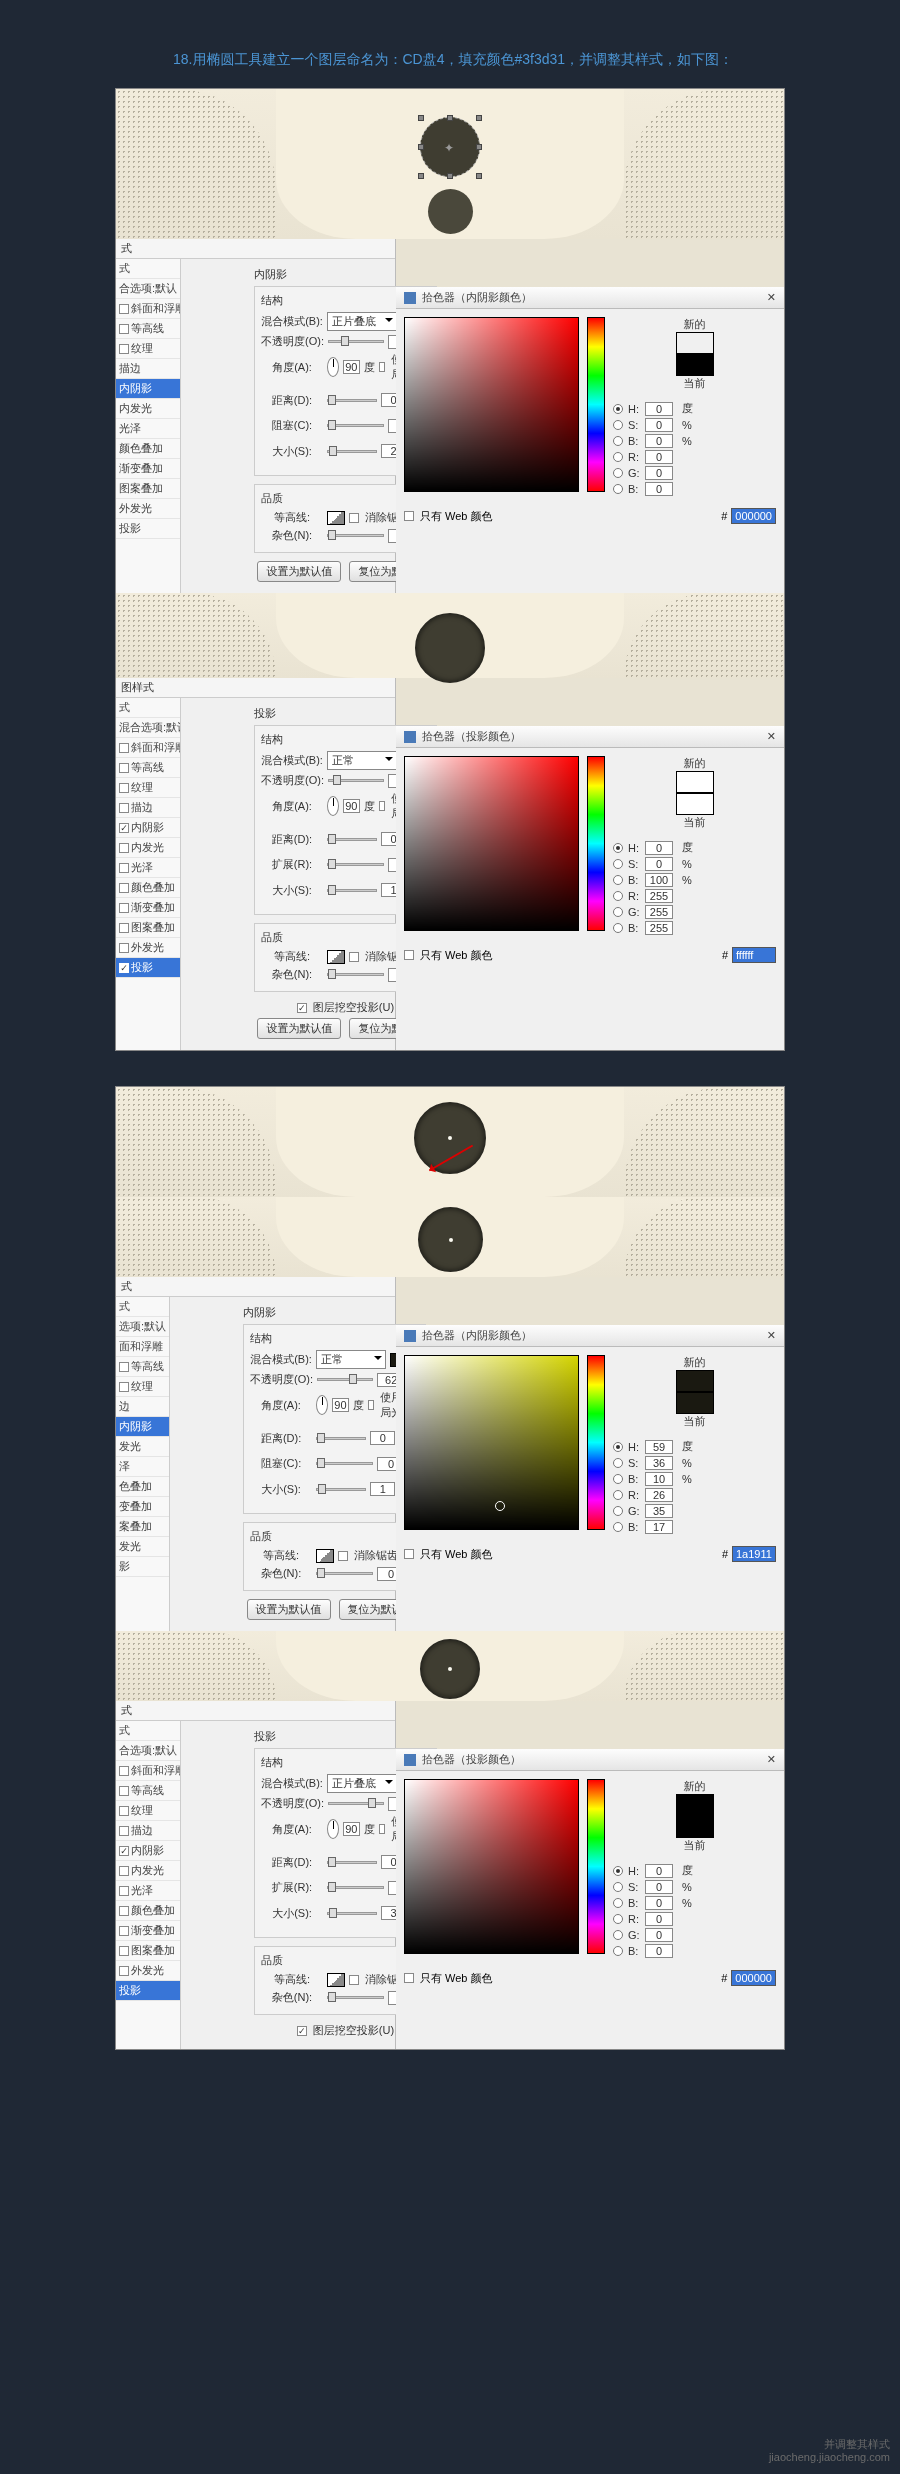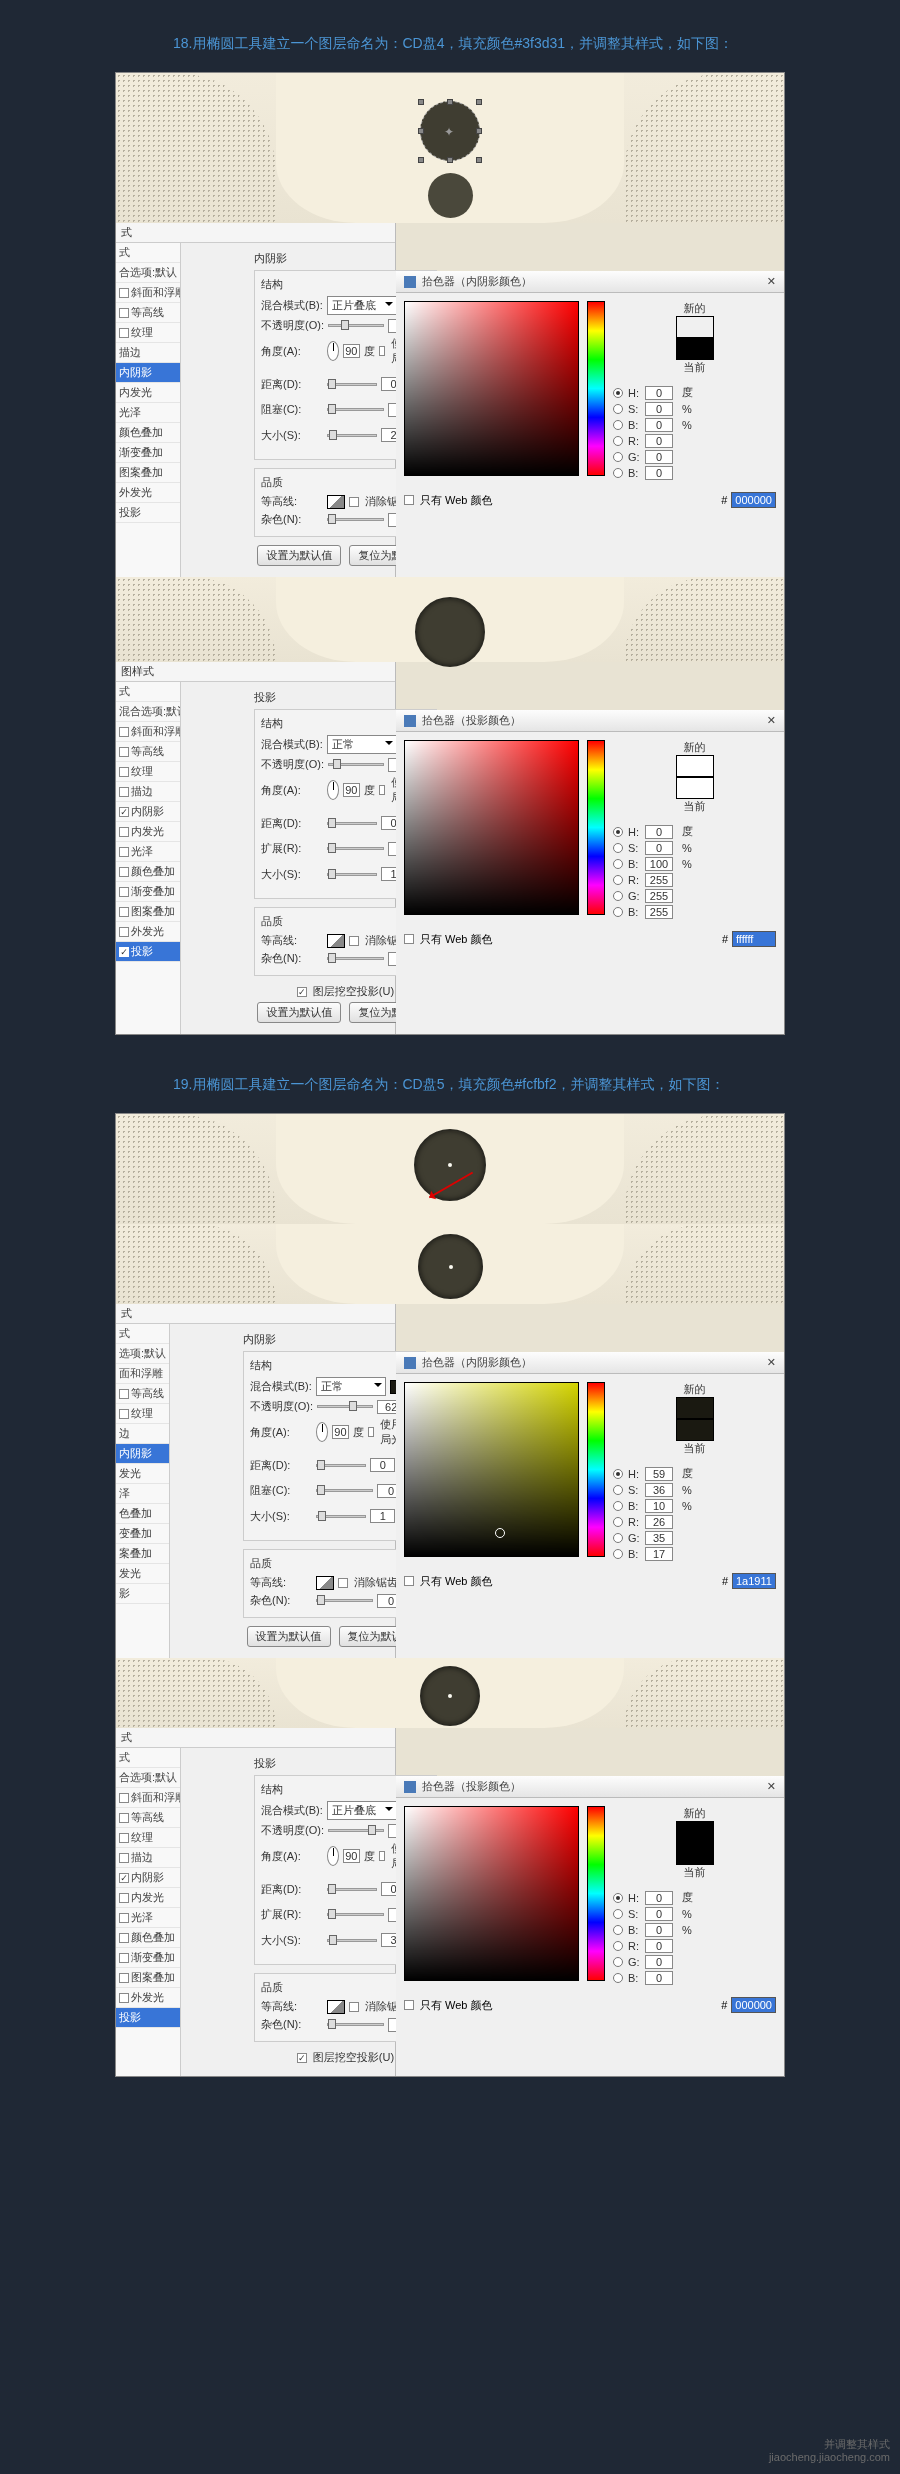--- a/index.html
+++ b/index.html
@@ -1,17 +1,17 @@
 <!DOCTYPE html>
 <html><head>
 <meta charset="utf-8">
 <style>
 * { box-sizing: border-box; margin: 0; padding: 0; }
 body { background: #1f2835; font-family: "Microsoft YaHei", Arial, sans-serif; width: 900px; }
-.container { width: 670px; margin: 0 auto; padding: 4px 0; }
+.container { width: 670px; margin: 0 auto; padding: 20px 0; }
 .instruction { color: #4b95d4; font-size: 14px; line-height: 2; margin: 25px 0 15px 30px; text-indent: 2em; }
 .section { background: #e8e3d3; border: 1px solid #888; margin-bottom: 35px; position: relative; overflow: hidden; }
 .canvas-area { position: relative; height: 150px; background: linear-gradient(#f2ecdc, #e9e3d2); }
 .canvas-dots { position: absolute; top: 0; bottom: 0; width: 160px; background-image: radial-gradient(circle, #b5af9e 1px, transparent 1px); background-size: 5px 5px; }
 .canvas-dots.left { left: 0; border-top-right-radius: 100px; }
 .canvas-dots.right { right: 0; border-top-left-radius: 100px; }
 .canvas-center { position: absolute; left: 160px; right: 160px; top: 0; bottom: 0; background: #f5efde; border-radius: 0 0 80px 80px / 0 0 60px 60px; }
 .ring { position: absolute; border-radius: 50%; }
 .big-circle { width: 60px; height: 60px; background: #3f3d31; top: 28px; left: 50%; margin-left: -30px; border: 1px dashed #999; }
 .big-circle.smooth { border: 2px solid #2a2922; box-shadow: inset 0 0 5px rgba(0,0,0,0.5); }
@@ -26,21 +26,21 @@
 .panel-tabs { background: #f5f5f5; border-bottom: 1px solid #ccc; font-size: 11px; padding: 2px 5px; color: #333; }
 .effects-list { width: 65px; float: left; background: #f8f8f8; border-right: 1px solid #ccc; font-size: 11px; }
 .effects-list .item { padding: 2px 3px; border-bottom: 1px solid #e5e5e5; color: #444; cursor: pointer; white-space: nowrap; overflow: hidden; }
 .effects-list .item.sel { background: #3875d7; color: #fff; }
 .checkbox { display: inline-block; width: 10px; height: 10px; border: 1px solid #888; background: #fff; margin-right: 2px; vertical-align: middle; }
 .checkbox.on::after { content: "✓"; font-size: 9px; line-height: 9px; color: #333; display: block; text-align: center; }
 .settings-area { margin-left: 65px; padding: 8px; font-size: 11px; color: #333; }
 .settings-group { border: 1px solid #ccc; padding: 6px; margin-bottom: 8px; background: #f3f3f3; }
 .settings-group .grp-title { font-size: 11px; margin-bottom: 4px; }
 .row { display: flex; align-items: center; margin: 3px 0; gap: 4px; }
-.row label { min-width: 62px; text-align: left; font-size: 11px; }
+.row label { min-width: 62px; text-align: center; font-size: 11px; }
 .dropdown { border: 1px solid #888; background: #fff; padding: 1px 14px 1px 4px; font-size: 11px; position: relative; min-width: 70px; }
 .dropdown::after { content: ""; border: 4px solid transparent; border-top-color: #000; position: absolute; right: 3px; top: 5px; }
 .slider { flex: 1; height: 3px; background: #ccc; border: 1px solid #999; position: relative; min-width: 50px; max-width: 80px; }
 .slider .thumb { width: 8px; height: 10px; background: #ddd; border: 1px solid #666; position: absolute; top: -5px; }
 .num-input { width: 28px; border: 1px solid #888; background: #fff; text-align: center; font-size: 11px; padding: 0 1px; }
 .unit { font-size: 11px; }
 .swatch { width: 18px; height: 14px; border: 1px solid #000; display: inline-block; }
 .dial { width: 20px; height: 20px; border: 1px solid #888; border-radius: 50%; background: #fff; position: relative; display: inline-block; }
 .dial::after { content: ""; width: 1px; height: 8px; background: #000; position: absolute; left: 50%; top: 1px; }
 .btn { border: 1px solid #888; background: linear-gradient(#fdfdfd, #e0e0e0); padding: 2px 8px; font-size: 11px; border-radius: 3px; cursor: pointer; }
@@ -393,21 +393,20 @@
             <span class="checkbox"></span>
             <span>只有 Web 颜色</span>
             <span style="flex:1"></span>
             <span>#</span>
             <span class="hex-input">ffffff</span>
           </div>
     </div>
   </div>
 </div>
 
-<p class="instruction">19.用椭圆工具建立一个图层命名为：CD盘5，填充颜色#fcfbf2，并调整其样式，如下图：</p>
 
 <div class="section">
 
   <div class="canvas-area" style="height:110px">
     <div class="canvas-dots left"></div>
         <div class="canvas-dots right"></div>
     <div class="canvas-center"></div>
     <div class="ring big-circle smooth" style="top:15px;width:72px;height:72px;margin-left:-36px">
       <span class="dot-center"></span>
     </div>

